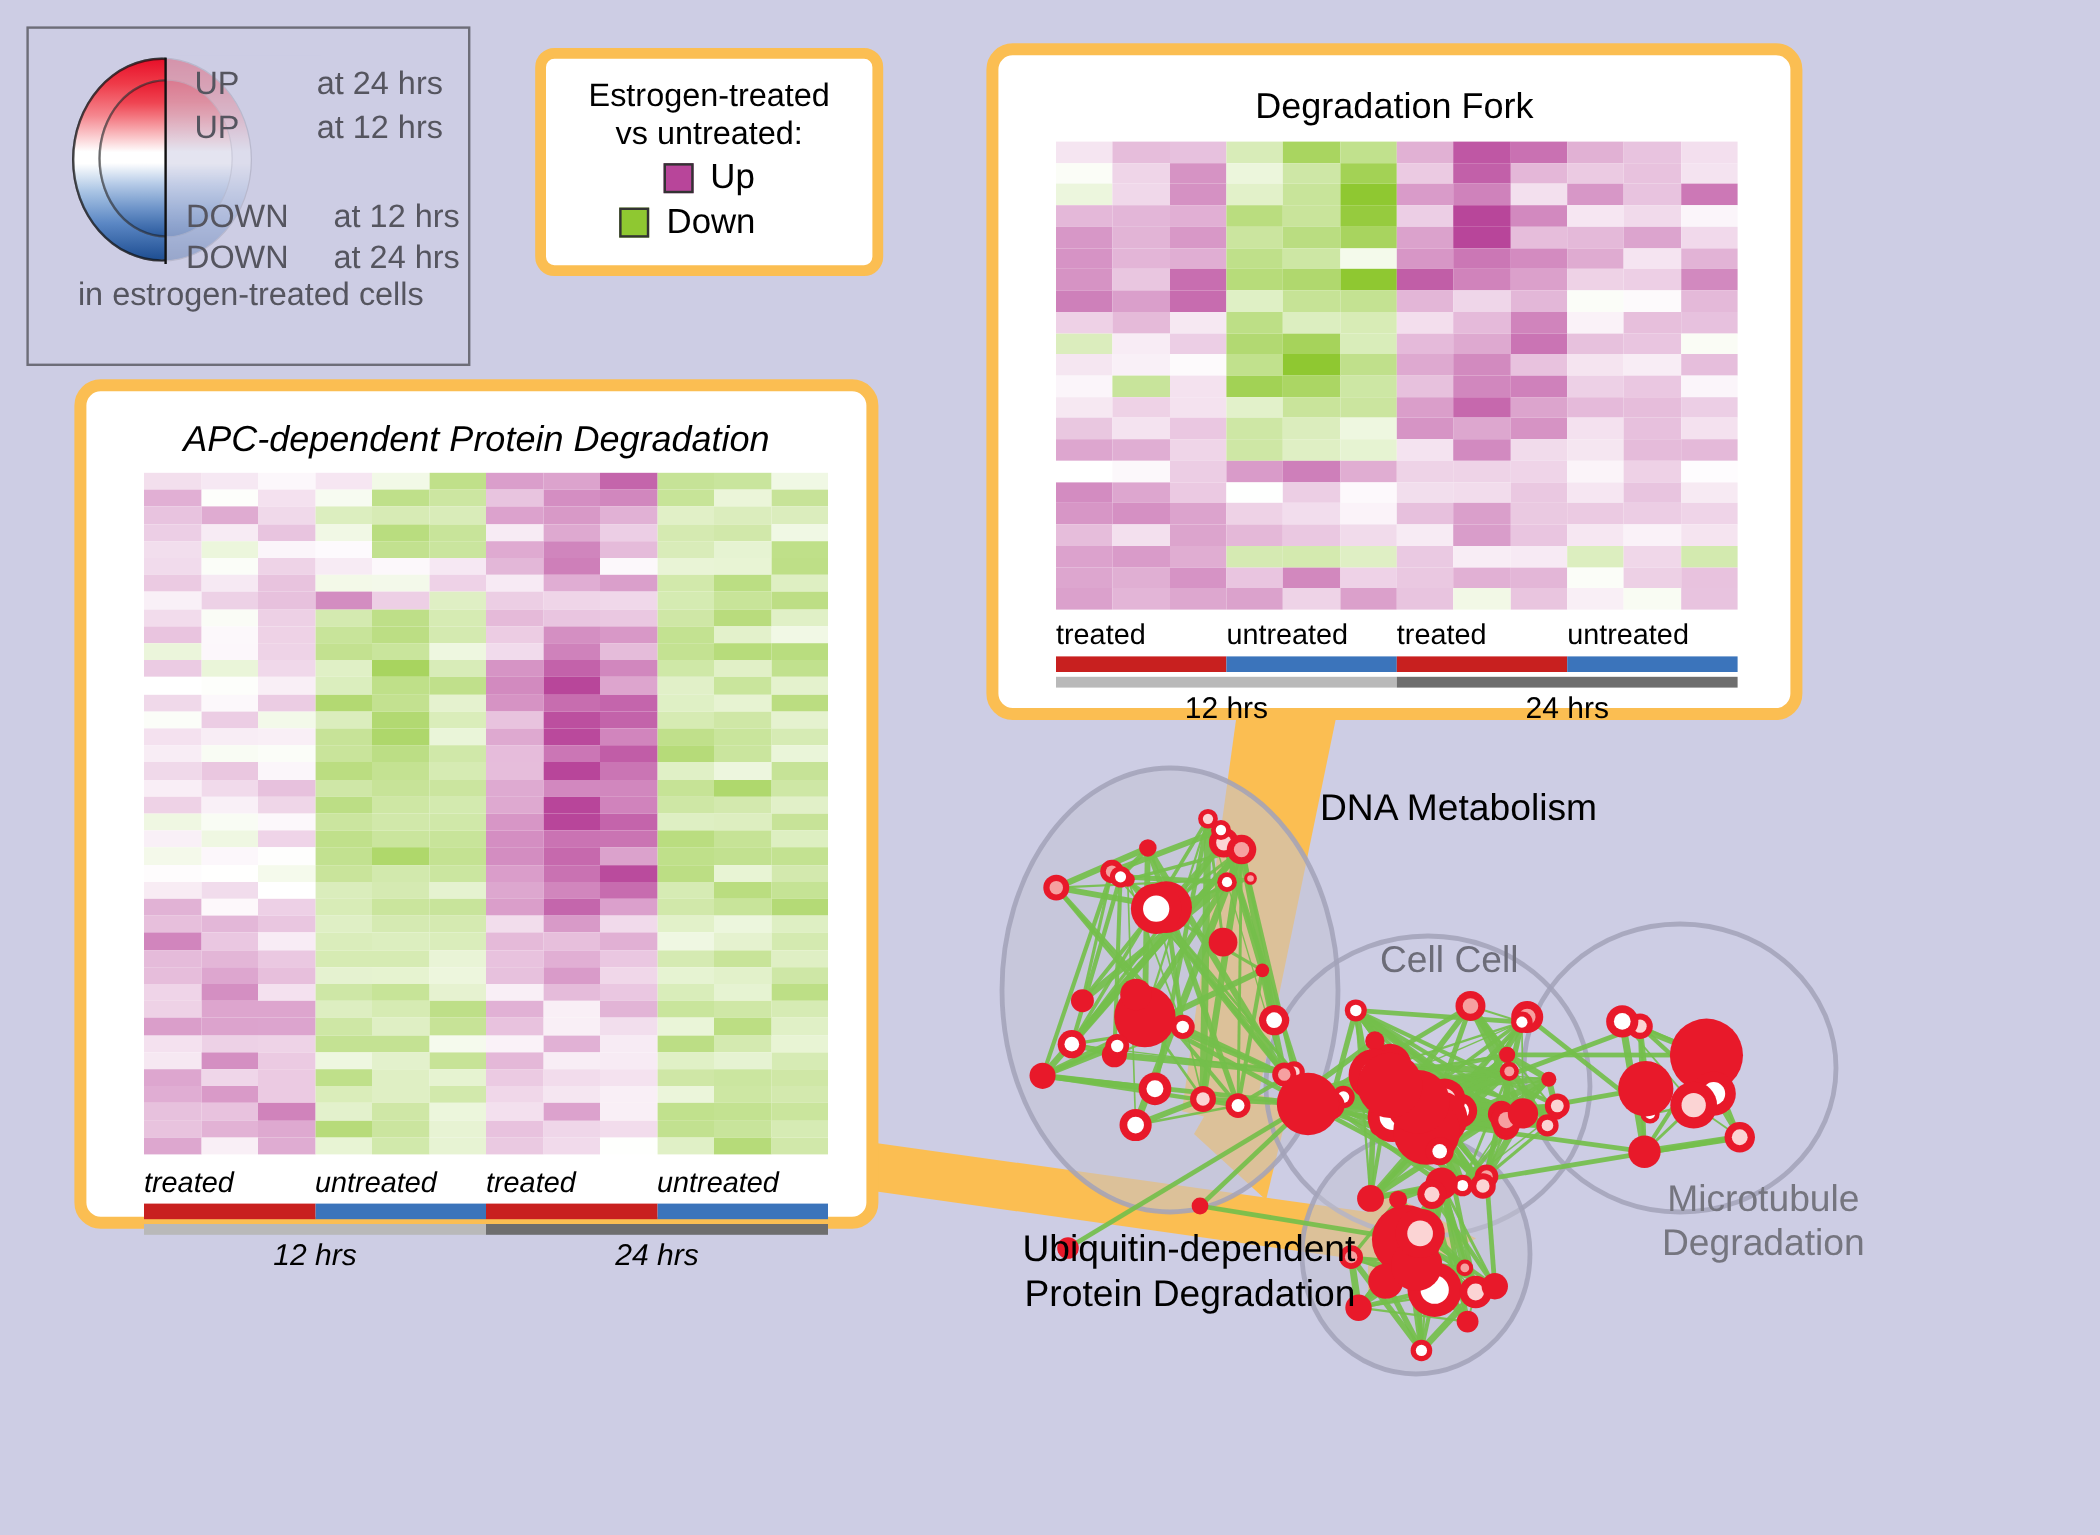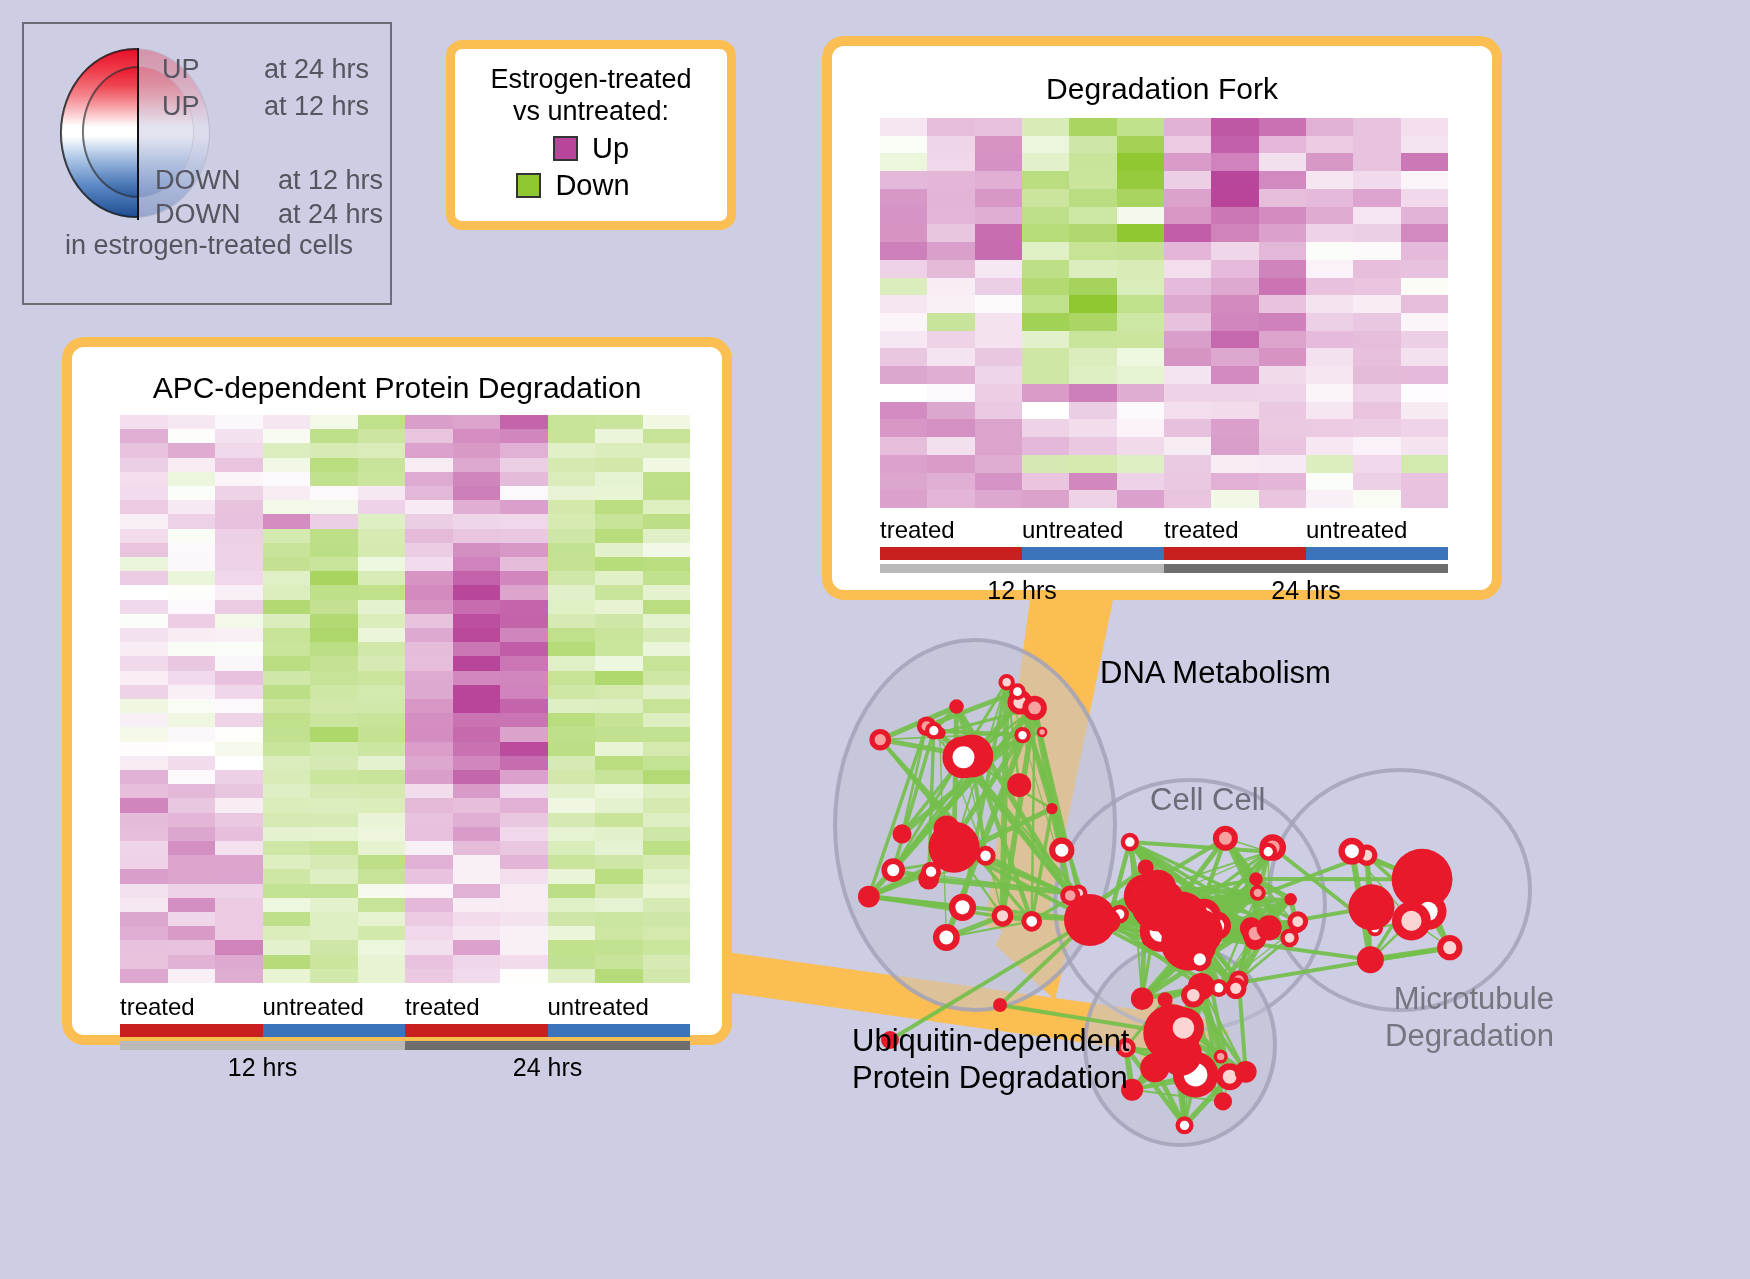--- a/index.html
+++ b/index.html
@@ -58,21 +58,21 @@
   .key-row{display:flex;align-items:center;gap:14px;margin-top:4px;align-self:center;}
   .key-swatch{width:25px;height:25px;border:2px solid #333;box-sizing:border-box;}
   .key-label{font-size:29px;color:#000;}
 
   
   .panel{
     position:absolute;background:#fff;border:10px solid #fbbe52;border-radius:22px;
     box-sizing:border-box;
   }
   #panel-replication{left:822px;top:36px;width:680px;height:564px;}
-  #panel-apc{left:62px;top:337px;width:670px;height:708px;}
+  #panel-apc{left:62px;top:316px;width:670px;height:708px;font-style:italic;}
   .panel-title{
     position:absolute;left:0;width:100%;text-align:center;font-size:30px;color:#000;
   }
   #panel-replication .panel-title{top:26px;}
   #panel-apc .panel-title{top:24px;}
 
   .hm{position:absolute;display:grid;}
   .hm div{width:100%;height:100%;}
 
   
@@ -84,24 +84,24 @@
   .bar-row2{display:flex;width:100%;height:9px;margin-top:4px;}
   .bar-row2 div{height:100%;}
   .time-names{display:flex;width:100%;margin-top:3px;}
   .time-names span{flex:1;text-align:center;font-size:25px;color:#000;}
 
   
   .connector{position:absolute;left:0;top:0;width:1750px;height:1279px;pointer-events:none;}
 
   
   #network{position:absolute;left:790px;top:620px;width:960px;height:659px;}
-  .net-label{position:absolute;white-space:nowrap;}
+  .net-label{position:absolute;white-space:nowrap;text-align:right;}
   #lbl-dna{font-size:31px;color:#000;left:310px;top:35px;}
   #lbl-cc{font-size:31px;color:#6c6c78;left:360px;top:162px;}
-  #lbl-mt{font-size:31px;color:#75757f;left:595px;top:360px;line-height:1.2;text-align:right;}
+  #lbl-mt{font-size:31px;color:#75757f;left:595px;top:360px;line-height:1.2;text-align:center;}
   #lbl-ubi{font-size:31px;color:#000;left:62px;top:402px;line-height:1.2;}
 </style>
 </head>
 <body>
 
 <div class="stage">
 
   <div id="legend-circle-box">
     <div id="legend-ring-wrap">
       <div class="ring-outer-ghost"></div>

